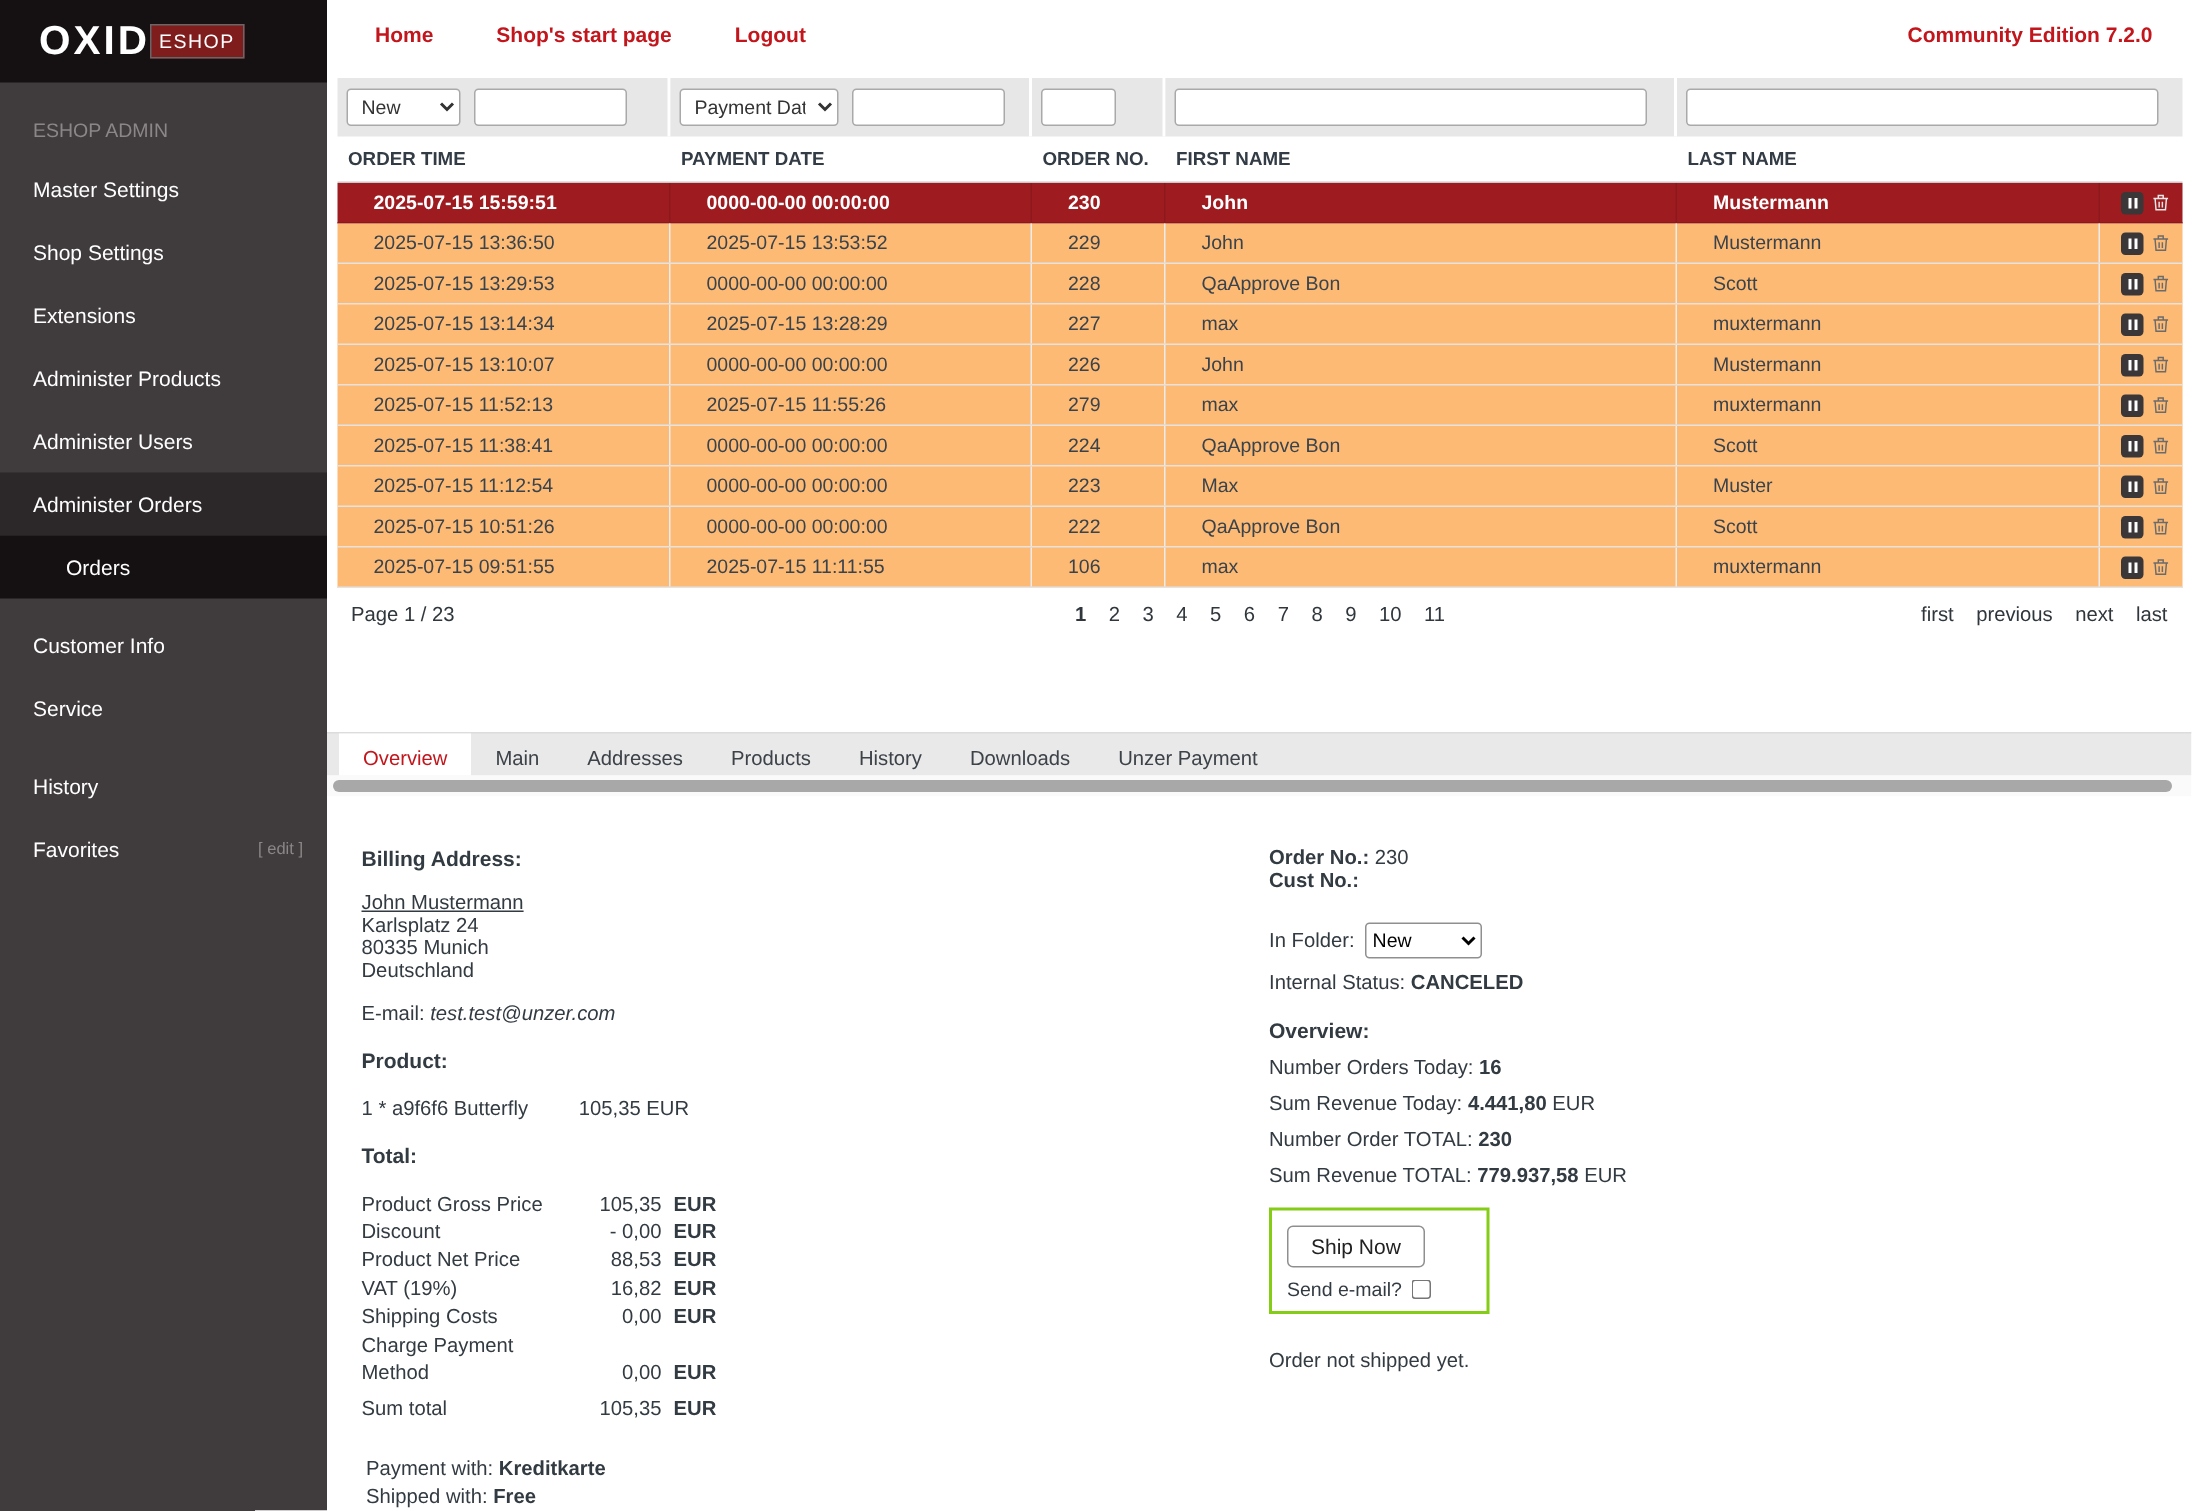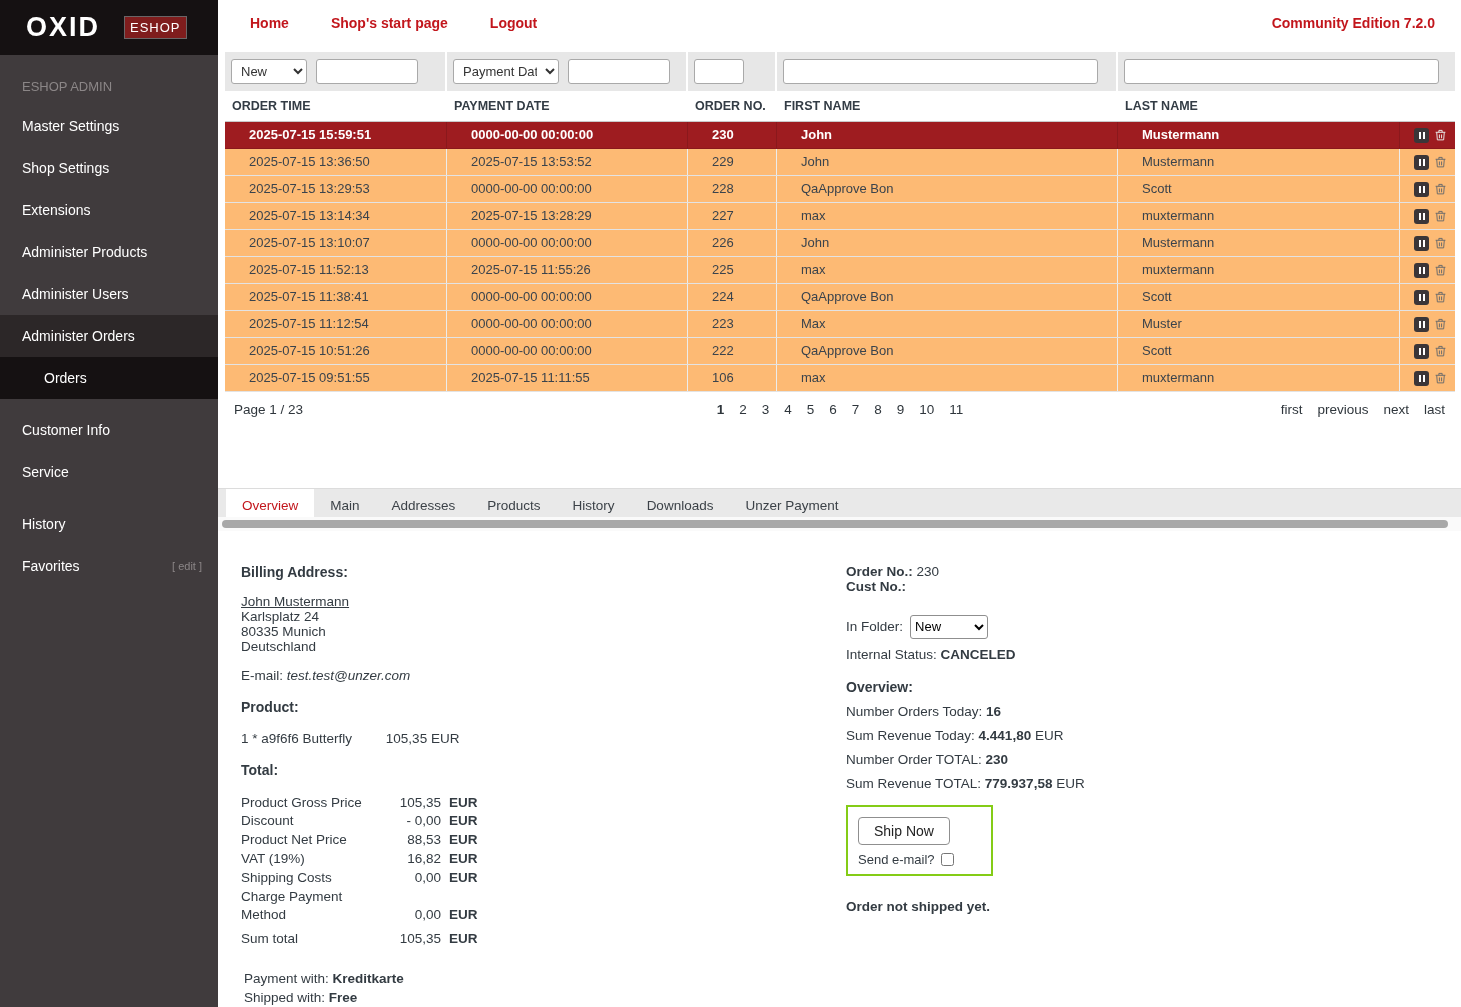--- a/index.html
+++ b/index.html
@@ -9,21 +9,21 @@
     --accent-red:#c2161c;
     --row-highlight:#9e1c20;
     --sidebar-bg:#403b3d;
     --sidebar-dark:#151112;
     --text-dark:#333b42;
   }
   .app{display:flex;width:1461px;height:1007px}
 
   
   .sidebar{width:218px;background:var(--sidebar-bg);flex-shrink:0;display:flex;flex-direction:column}
-  .logo{height:55px;background:var(--sidebar-dark);display:flex;align-items:center;padding-left:26px;gap:24px}
+  .logo{height:55px;background:var(--sidebar-dark);display:flex;align-items:center;padding-left:26px;gap:0}
   .logo-text{color:#fff;font-size:27px;font-weight:bold;letter-spacing:2px}
   .logo-badge{color:#fff;font-size:13px;border:1px solid #6a6566;background:#7f1d1d;padding:3px 5px;letter-spacing:1px}
   .admin-label{color:#8b8687;font-size:13px;padding:24px 0 11px 22px}
   .sb-item{color:#fff;font-size:14px;padding:13px 16px 13px 22px;cursor:pointer;display:flex;justify-content:space-between;align-items:center}
   .sb-item.gap{margin-top:10px}
   .sb-item.active{background:#2c2728}
   .sb-item.sub{padding-left:44px;background:var(--sidebar-dark)}
   .edit-link{color:#8b8687;font-size:11px}
 
   
@@ -100,21 +100,21 @@
   .col-right{position:absolute;left:628px;top:33px;width:400px}
   .cr-line{line-height:15px}
   .folder-line{margin:21px 0 8px;display:flex;align-items:center;gap:7px}
   .folder-line select{width:78px;height:24px;border:1px solid #8f8f8f;border-radius:3px;background:#fff;font-family:inherit;font-size:13px}
   .mt2{margin-top:17px}
   .stat{margin-top:9px;line-height:15px}
   .ship-box{margin-top:14px;width:147px;border:2px solid #84cc16;padding:10px 10px 7px}
   .ship-box button{font-family:inherit;font-size:14px;padding:5px 15px;border:1px solid #8f8f8f;border-radius:4px;background:#fff;cursor:pointer;color:#222;display:block}
   .send-email{display:flex;align-items:center;gap:6px;margin-top:7px;font-size:13px;cursor:pointer}
   .send-email input{width:13px;height:13px;cursor:pointer}
-  .not-shipped{font-weight:bold;margin-top:23px}
+  .not-shipped{font-weight:normal;margin-top:23px}
 </style>
 </head>
 <body>
 
 <div class="app">
 
   <aside class="sidebar">
     <div class="logo">
       <span class="logo-text">OXID</span>
       <span class="logo-badge">ESHOP</span>
@@ -285,21 +285,21 @@
               <span class="trash-btn">
                 <svg viewBox="0 0 24 24" width="13" height="14" fill="none" stroke="currentColor" stroke-width="1.8">
                   <path d="M3 7h18M10 11v7M14 11v7M5 7l1.2 14h11.6L19 7M9 7V3.5h6V7"></path>
                 </svg>
               </span>
             </div>
           </div>
           <div class="trow grow">
             <div class="tcell">2025-07-15 11:52:13</div>
             <div class="tcell">2025-07-15 11:55:26</div>
-            <div class="tcell">225</div>
+            <div class="tcell">279</div>
             <div class="tcell">max</div>
             <div class="tcell">muxtermann</div>
             <div class="tcell icons">
               <span class="pause-ic">
                 <i></i>
                 <i></i>
               </span>
               <span class="trash-btn">
                 <svg viewBox="0 0 24 24" width="13" height="14" fill="none" stroke="currentColor" stroke-width="1.8">
                   <path d="M3 7h18M10 11v7M14 11v7M5 7l1.2 14h11.6L19 7M9 7V3.5h6V7"></path>

